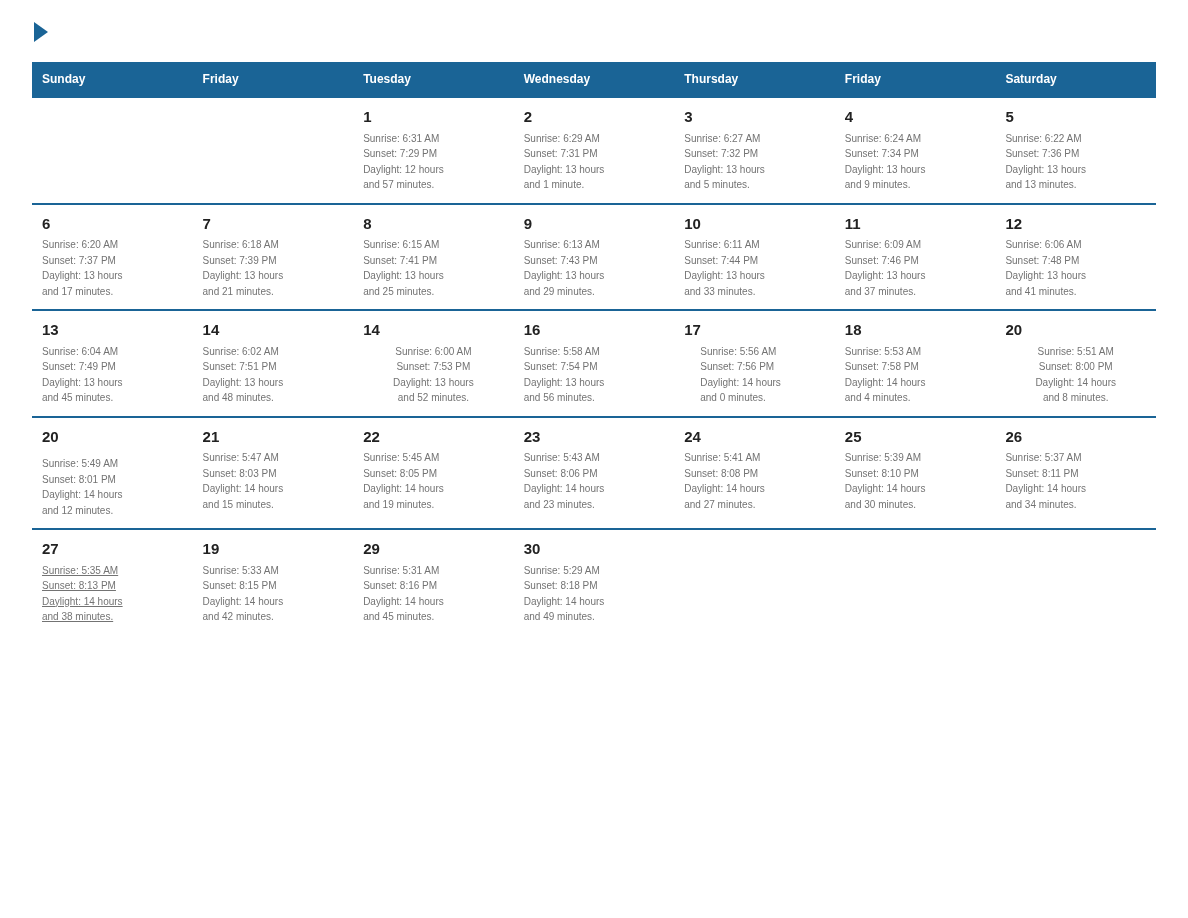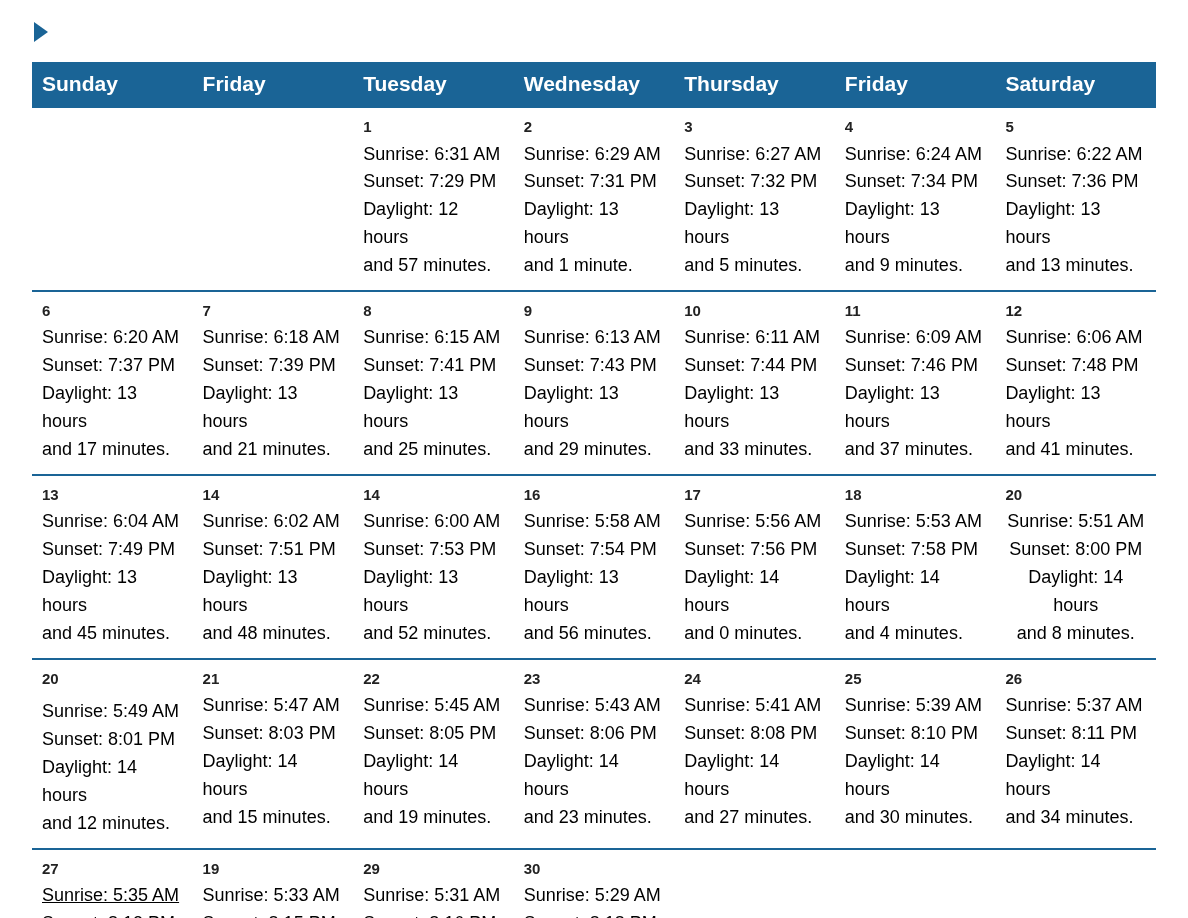--- a/index.html
+++ b/index.html
@@ -37,21 +37,21 @@
       margin-top: 4px;
     }
     .calendar {
       width: 100%;
       border-collapse: collapse;
       margin-top: 18px;
     }
     .calendar thead tr th {
       background-color: #1a6496;
       color: #fff;
-      font-size: 21px;
+      font-size: 12px;
       font-weight: bold;
       padding: 10px 10px;
       text-align: left;
       border: none;
     }
     .calendar tbody tr td {
       vertical-align: top;
       padding: 8px 10px 10px 10px;
       width: 14.28%;
       border-top: 2px solid #1a6496;
@@ -60,22 +60,22 @@
       line-height: 1.5;
     }
     .day-number {
       font-size: 15px;
       font-weight: bold;
       color: #222;
       display: block;
       margin-bottom: 2px;
     }
     .day-info {
-      font-size: 18px;
-      color: #000000;
+      font-size: 10px;
+      color: #737373;
       line-height: 1.55;
     }
     .logo-row {
       display: flex;
       align-items: center;
     }
     .logo-text-general {
       font-size: 30px;
       font-weight: bold;
       color: #222;
@@ -230,35 +230,35 @@
         </td>
         <td>
           <span class="day-number">14</span>
           <div class="day-info" style="white-space: pre-line;">Sunrise: 6:02 AM
 Sunset: 7:51 PM
 Daylight: 13 hours
 and 48 minutes.</div>
         </td>
         <td>
           <span class="day-number">14</span>
-          <div class="day-info" style="white-space: pre-line;">Sunrise: 6:00 AM
+          <div class="day-info" style="white-space: pre-line; text-align: center;">Sunrise: 6:00 AM
 Sunset: 7:53 PM
 Daylight: 13 hours
 and 52 minutes.</div>
         </td>
         <td>
           <span class="day-number">16</span>
           <div class="day-info" style="white-space: pre-line;">Sunrise: 5:58 AM
 Sunset: 7:54 PM
 Daylight: 13 hours
 and 56 minutes.</div>
         </td>
         <td>
           <span class="day-number">17</span>
-          <div class="day-info" style="white-space: pre-line;">Sunrise: 5:56 AM
+          <div class="day-info" style="white-space: pre-line; margin-left: 16px;">Sunrise: 5:56 AM
 Sunset: 7:56 PM
 Daylight: 14 hours
 and 0 minutes.</div>
         </td>
         <td>
           <span class="day-number">18</span>
           <div class="day-info" style="white-space: pre-line;">Sunrise: 5:53 AM
 Sunset: 7:58 PM
 Daylight: 14 hours
 and 4 minutes.</div>

